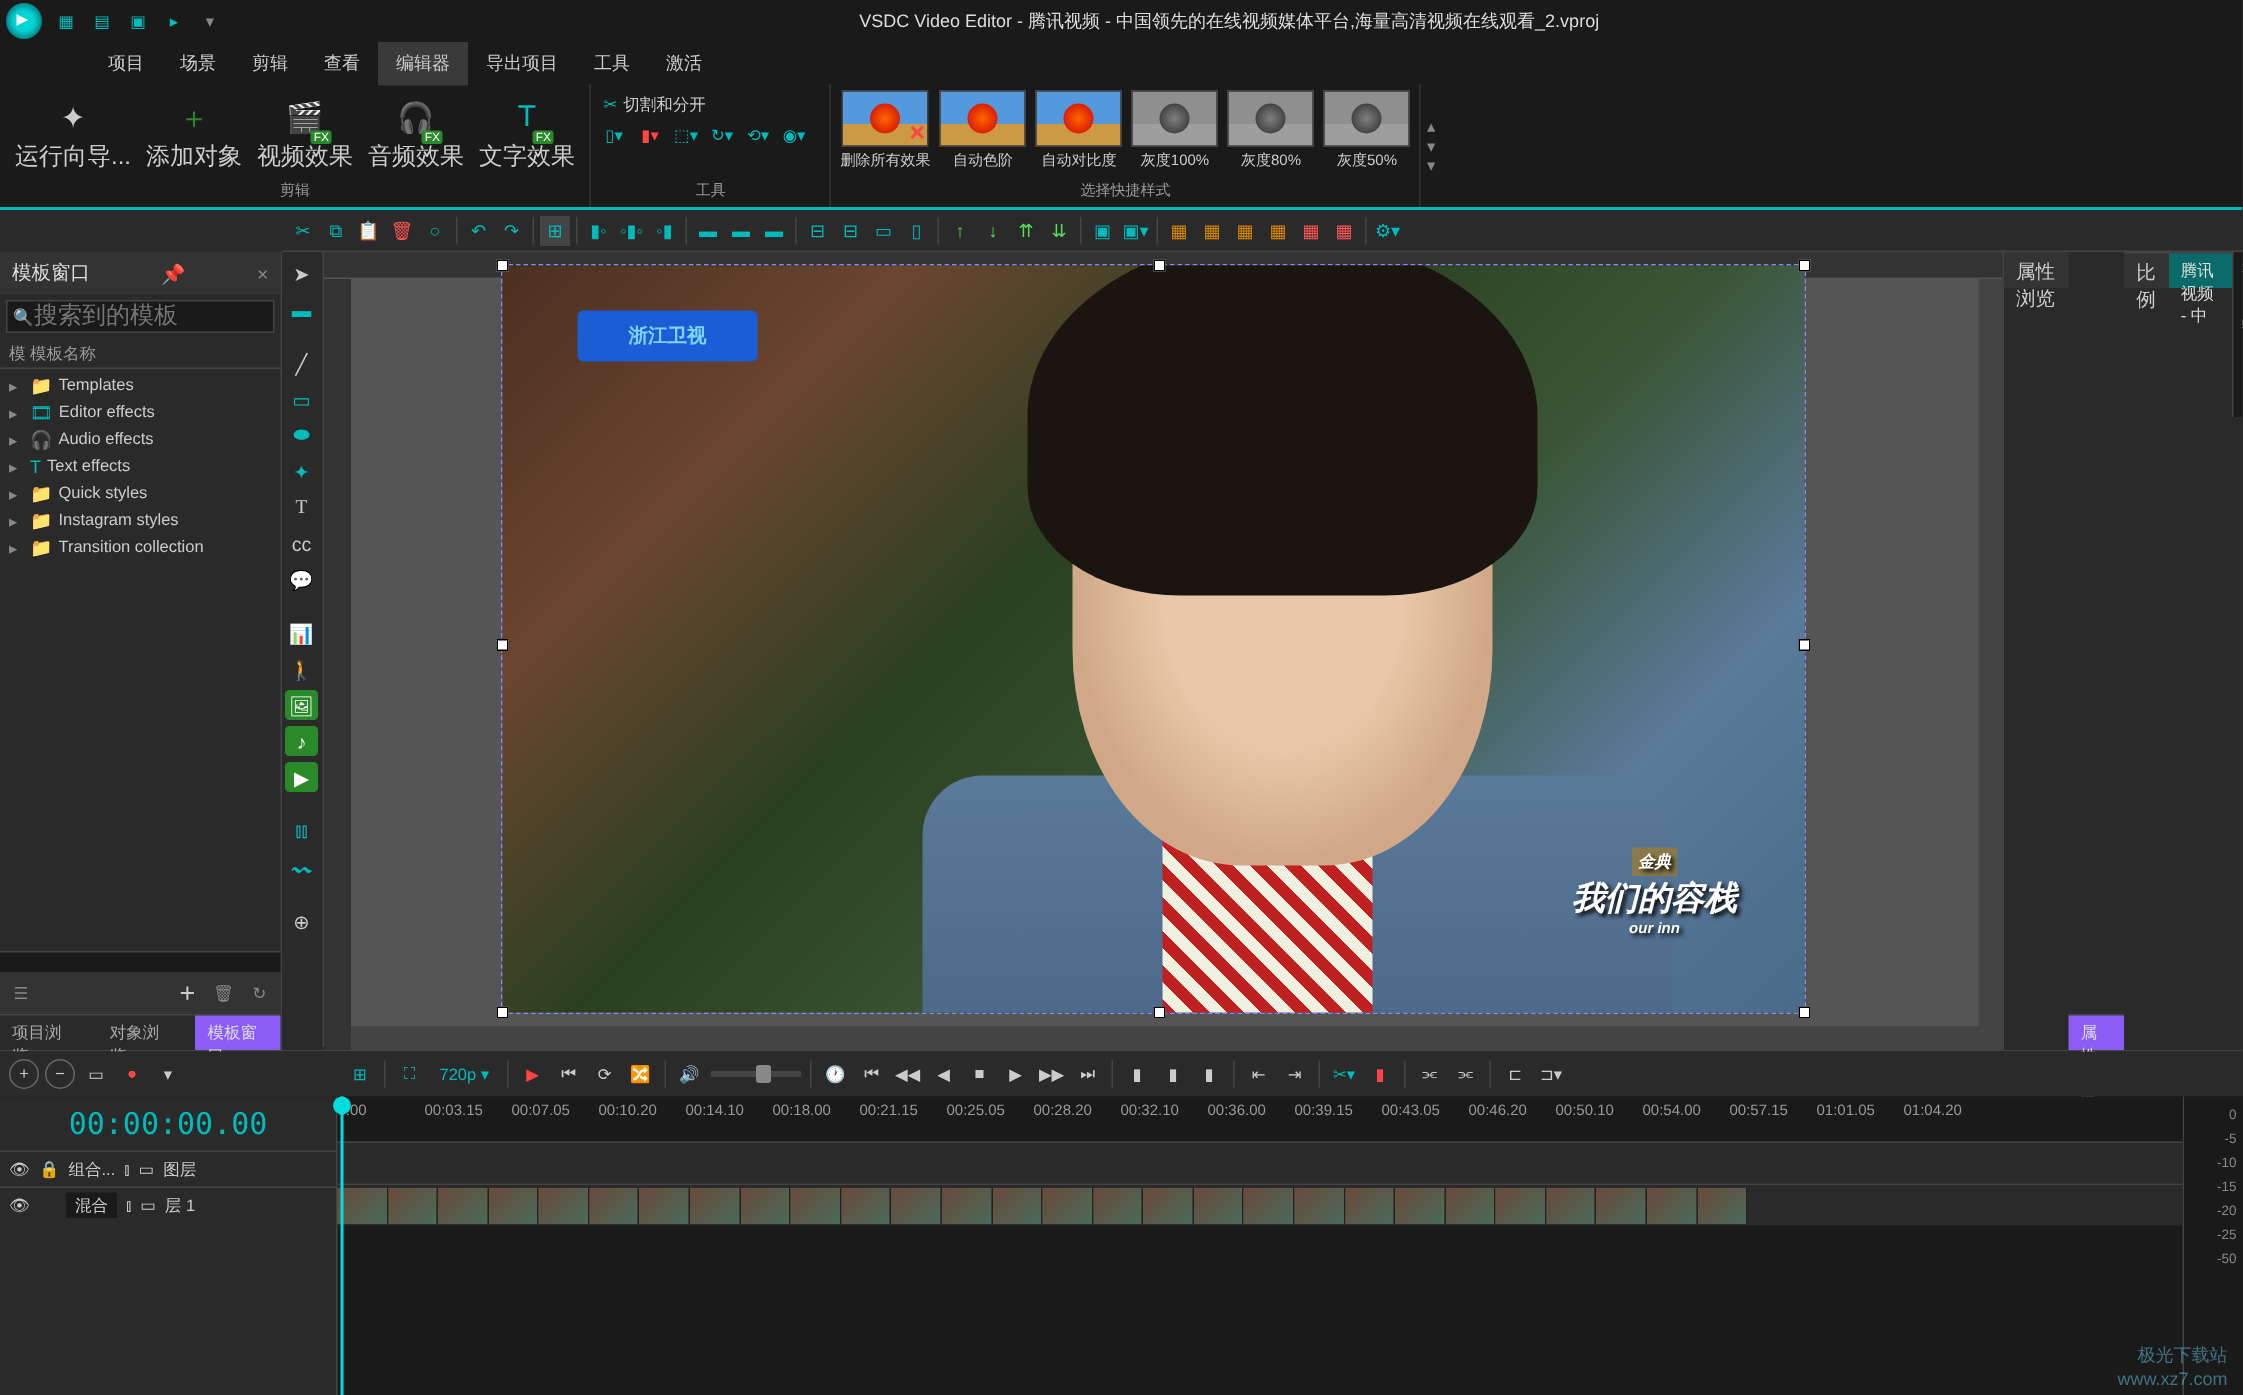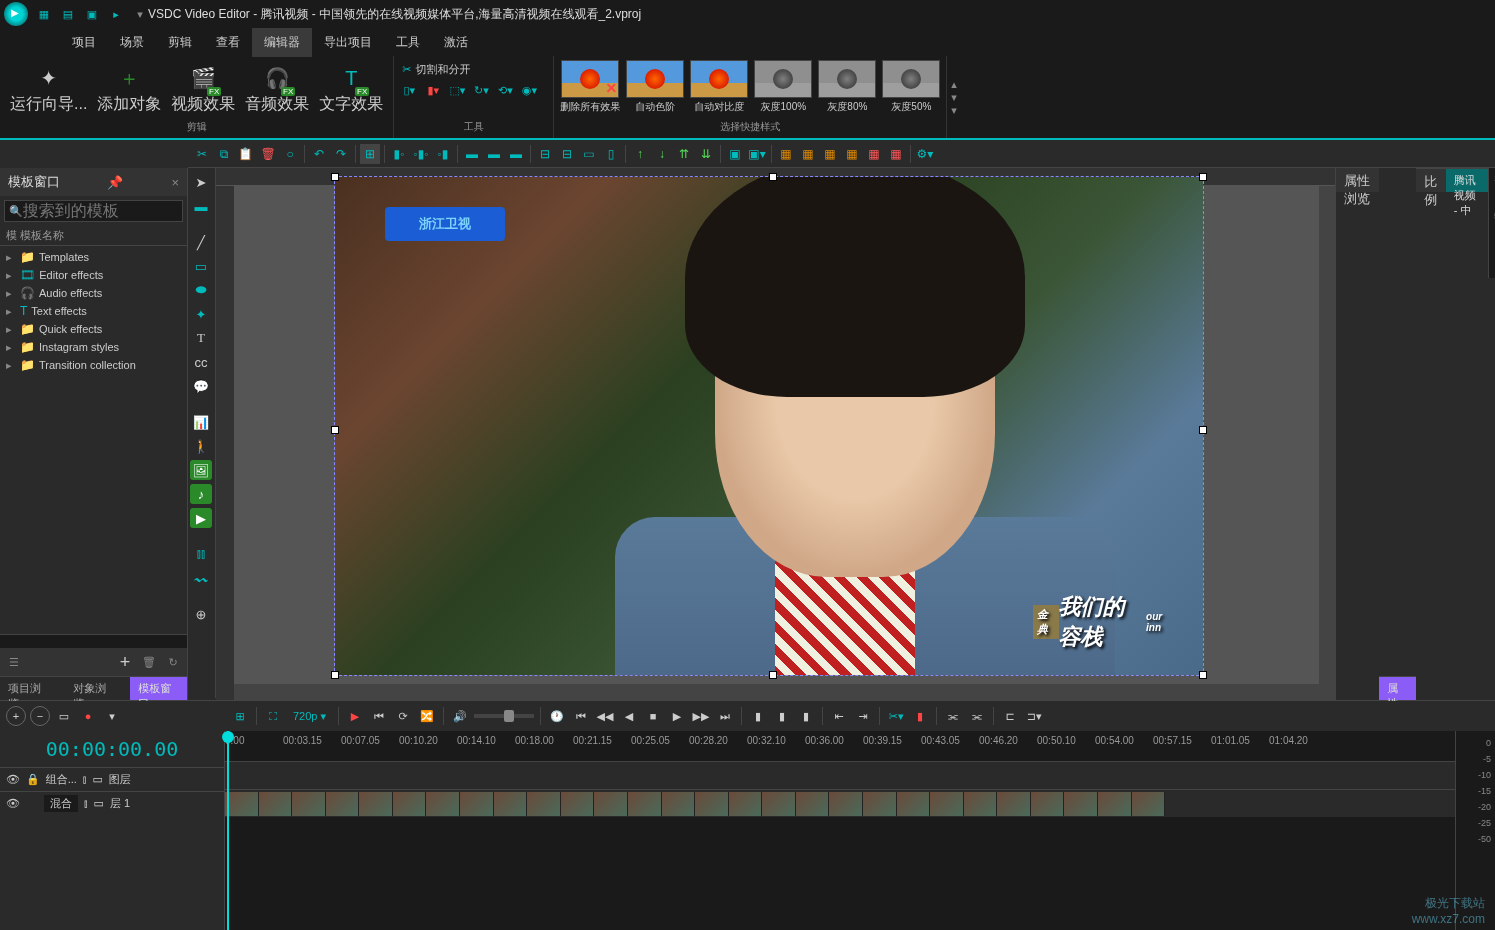--- a/index.html
+++ b/index.html
@@ -4,21 +4,21 @@
 <style>
 * { margin: 0; padding: 0; box-sizing: border-box; font-family: "Microsoft YaHei", sans-serif; }
 body { background: #2a2a2a; color: #ccc; font-size: 11px; overflow: hidden; width: 1495px; height: 930px; }
 
 
 .titlebar { height: 28px; background: #1a1a1a; display: flex; align-items: center; padding: 0 4px; }
 .app-logo { width: 24px; height: 24px; background: radial-gradient(circle, #00d4d4 40%, #0a3a3a 100%); border-radius: 50%; margin-right: 8px; position: relative; }
 .app-logo::after { content: "▶"; position: absolute; left: 7px; top: 5px; color: #fff; font-size: 10px; }
 .qat { display: flex; gap: 8px; }
 .qat-icon { width: 16px; height: 16px; display: flex; align-items: center; justify-content: center; color: #0bb; }
-.title-text { flex: 1; text-align: left; color: #ddd; font-size: 12px; }
+.title-text { flex: 1; text-align: center; color: #ddd; font-size: 12px; }
 
 
 .menubar { height: 28px; background: #1a1a1a; display: flex; align-items: center; padding-left: 60px; }
 .menubar > div { padding: 6px 12px; color: #ccc; cursor: pointer; font-size: 12px; }
 .menubar > div.active { background: #3a3a3a; }
 
 
 .ribbon { height: 84px; background: #1a1a1a; display: flex; border-bottom: 2px solid #0bb; }
 .ribbon-group { padding: 4px 6px; border-right: 1px solid #333; display: flex; flex-direction: column; }
 .ribbon-main-btns { display: flex; gap: 2px; }
@@ -69,21 +69,21 @@
 .ruler-h { height: 18px; background: #333; border-bottom: 1px solid #555; }
 .ruler-v { width: 18px; background: #333; position: absolute; left: 0; top: 18px; bottom: 0; }
 .canvas-viewport { position: absolute; left: 18px; top: 18px; right: 16px; bottom: 16px; background: #555; }
 .video-frame { position: absolute; left: 100px; top: -10px; width: 870px; height: 500px; border: 1px dashed #88f; }
 .video-content { width: 100%; height: 100%; background: linear-gradient(135deg, #4a3020 0%, #6b4530 20%, #2a4020 40%, #3a5535 60%, #5a7a9a 80%, #4a6a8a 100%); position: relative; overflow: hidden; }
 .face-shape { position: absolute; left: 380px; top: 40px; width: 280px; height: 360px; background: radial-gradient(ellipse, #e8c8a8 40%, #d0a888 70%); border-radius: 45% 45% 40% 40%; }
 .hair-shape { position: absolute; left: 350px; top: -20px; width: 340px; height: 240px; background: #1a1510; border-radius: 50% 50% 30% 30%; }
 .jacket { position: absolute; left: 280px; top: 340px; width: 500px; height: 200px; background: linear-gradient(#5a7a9a, #4a6585); border-radius: 40px 40px 0 0; }
 .shirt { position: absolute; left: 440px; top: 360px; width: 140px; height: 140px; background: repeating-linear-gradient(45deg, #c02020, #c02020 8px, #f0f0e0 8px, #f0f0e0 16px); }
 .channel-logo { position: absolute; left: 50px; top: 30px; width: 120px; height: 34px; background: #1a5dd4; border-radius: 4px; display: flex; align-items: center; justify-content: center; color: #7dd3fc; font-size: 13px; font-weight: bold; }
-.show-logo { position: absolute; right: 30px; bottom: 18px; width: 140px; height: 70px; color: #fff; font-size: 22px; font-weight: bold; text-shadow: 2px 2px 3px #000; display: flex; flex-direction: row; align-items: center; font-style: italic; justify-content: flex-end; }
+.show-logo { position: absolute; right: 30px; bottom: 40px; width: 140px; height: 70px; color: #fff; font-size: 22px; font-weight: bold; text-shadow: 2px 2px 3px #000; display: flex; flex-direction: column; align-items: center; font-style: italic; }
 .sel-handle { position: absolute; width: 8px; height: 8px; background: #fff; border: 1px solid #000; }
 
 
 .right-panel { width: 160px; background: #2a2a2a; border-left: 1px solid #444; display: flex; flex-direction: row; font-size: 11px; }
 .rp-header { height: 24px; background: #333; padding: 4px 8px; font-size: 13px; }
 .rp-section { background: #3a3a3a; padding: 3px 8px 3px 16px; color: #ddd; border-top: 1px solid #444; position: relative; }
 .rp-section::before { content: "◢"; position: absolute; left: 4px; font-size: 8px; color: #aaa; }
 .rp-item { padding: 3px 8px 3px 22px; color: #bbb; }
 .rp-item.teal { background: #0a7a7a; }
 .rp-item.disabled { color: #666; font-style: italic; }
@@ -298,21 +298,21 @@
           <span>Audio effects</span>
         </div>
         <div class="tree-item">
           <span class="tree-arrow">▸</span>
           <span class="tree-icon">T</span>
           <span>Text effects</span>
         </div>
         <div class="tree-item">
           <span class="tree-arrow">▸</span>
           <span class="tree-icon">📁</span>
-          <span>Quick effects</span>
+          <span>Quick styles</span>
         </div>
         <div class="tree-item">
           <span class="tree-arrow">▸</span>
           <span class="tree-icon">📁</span>
           <span>Instagram styles</span>
         </div>
         <div class="tree-item">
           <span class="tree-arrow">▸</span>
           <span class="tree-icon">📁</span>
           <span>Transition collection</span>

